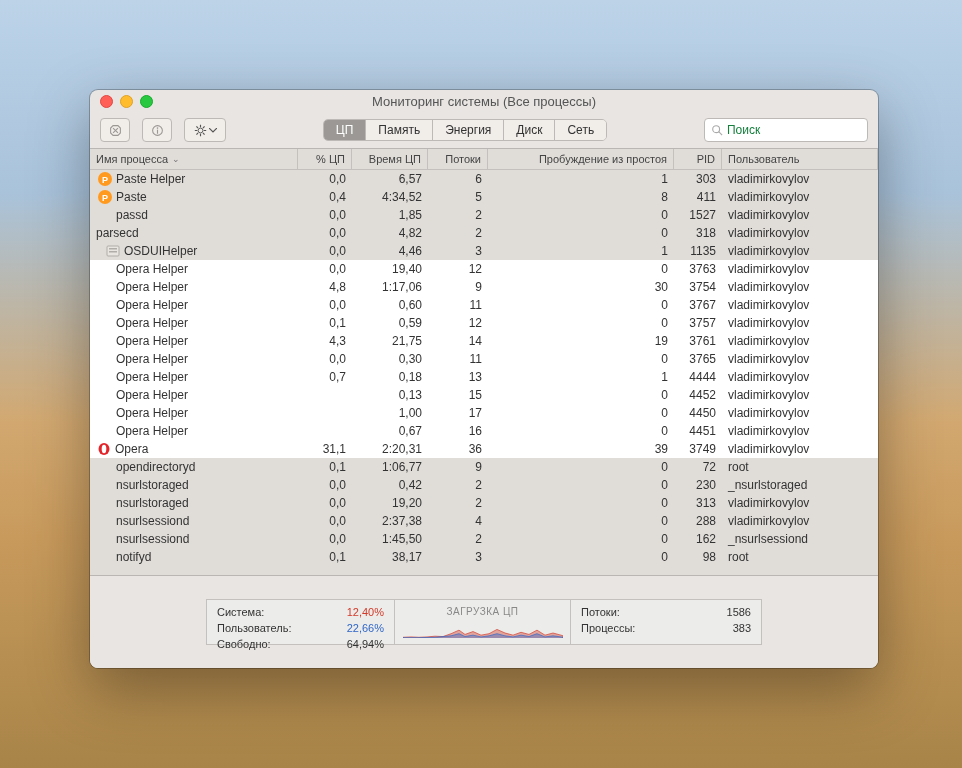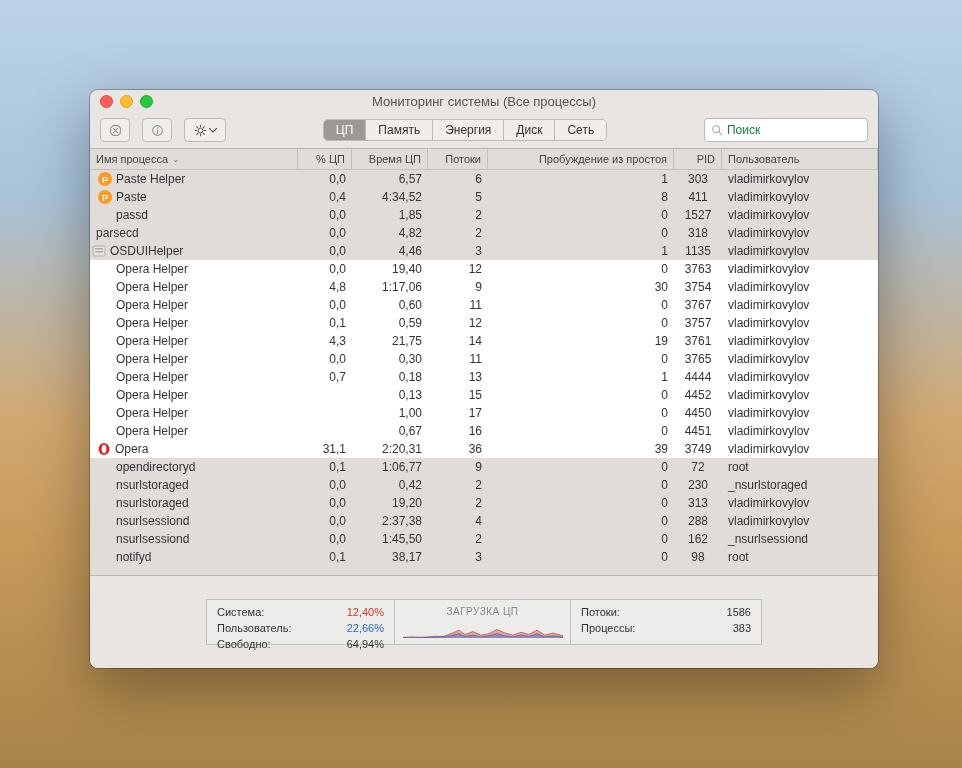--- a/index.html
+++ b/index.html
@@ -32,21 +32,21 @@
   .sortmark{font-size:9px;margin-left:4px;color:#777}
   .tbody{flex:1;overflow:hidden;background:#e0ddd9}
   .row{display:flex;height:18px;align-items:center;font-size:12px}
   .row.sel{background:#fff}
   .row .cell{padding:0 6px;box-sizing:border-box;white-space:nowrap}
   .cell.name{width:208px;display:flex;align-items:center;gap:4px;overflow:hidden}
   .cell.cpu{width:54px;text-align:right}
   .cell.time{width:76px;text-align:right}
   .cell.threads{width:60px;text-align:right}
   .cell.wake{width:186px;text-align:right}
-  .cell.pid{width:48px;text-align:center}
+  .cell.pid{width:48px;text-align:right}
   .cell.user{flex:1}
   .icon{width:14px;height:14px;display:flex;align-items:center;justify-content:center;flex:none}
   .icon svg{width:14px;height:14px}
   .footer{height:80px;border-top:1px solid #b9b6b3;display:flex;align-items:center;justify-content:center;gap:0;padding:6px 0;background:#e8e5e2}
   .fbox{border:1px solid #c3c0bd;height:46px;background:#ececea;padding:6px 10px;font-size:11px;display:flex;flex-direction:column;justify-content:flex-start;gap:4px;box-sizing:border-box}
   .fbox.left{width:188px;border-right:none}
   .fbox.mid{width:176px;border-right:none;align-items:center}
   .fbox.right{width:192px}
   .frow{display:flex;justify-content:space-between}
   .chart-title{font-size:10px;color:#888;letter-spacing:.5px;text-align:center;margin-bottom:2px}
@@ -184,21 +184,21 @@
             <span>parsecd</span>
           </div>
           <div class="cell cpu">0,0</div>
           <div class="cell time">4,82</div>
           <div class="cell threads">2</div>
           <div class="cell wake">0</div>
           <div class="cell pid">318</div>
           <div class="cell user">vladimirkovylov</div>
         </div>
         <div class="row">
-          <div class="cell name" style="padding-left:2px">
+          <div class="cell name" style="padding-left:16px">
             <span class="icon">
               <svg viewBox="0 0 14 14">
                 <rect x="1" y="2" width="12" height="10" rx="1" fill="#e8e4df" stroke="#b0aca7"></rect>
                 <rect x="3" y="4" width="8" height="1.5" fill="#b0aca7"></rect>
                 <rect x="3" y="7" width="8" height="1.5" fill="#b0aca7"></rect>
               </svg>
             </span>
             <span>OSDUIHelper</span>
           </div>
           <div class="cell cpu">0,0</div>

